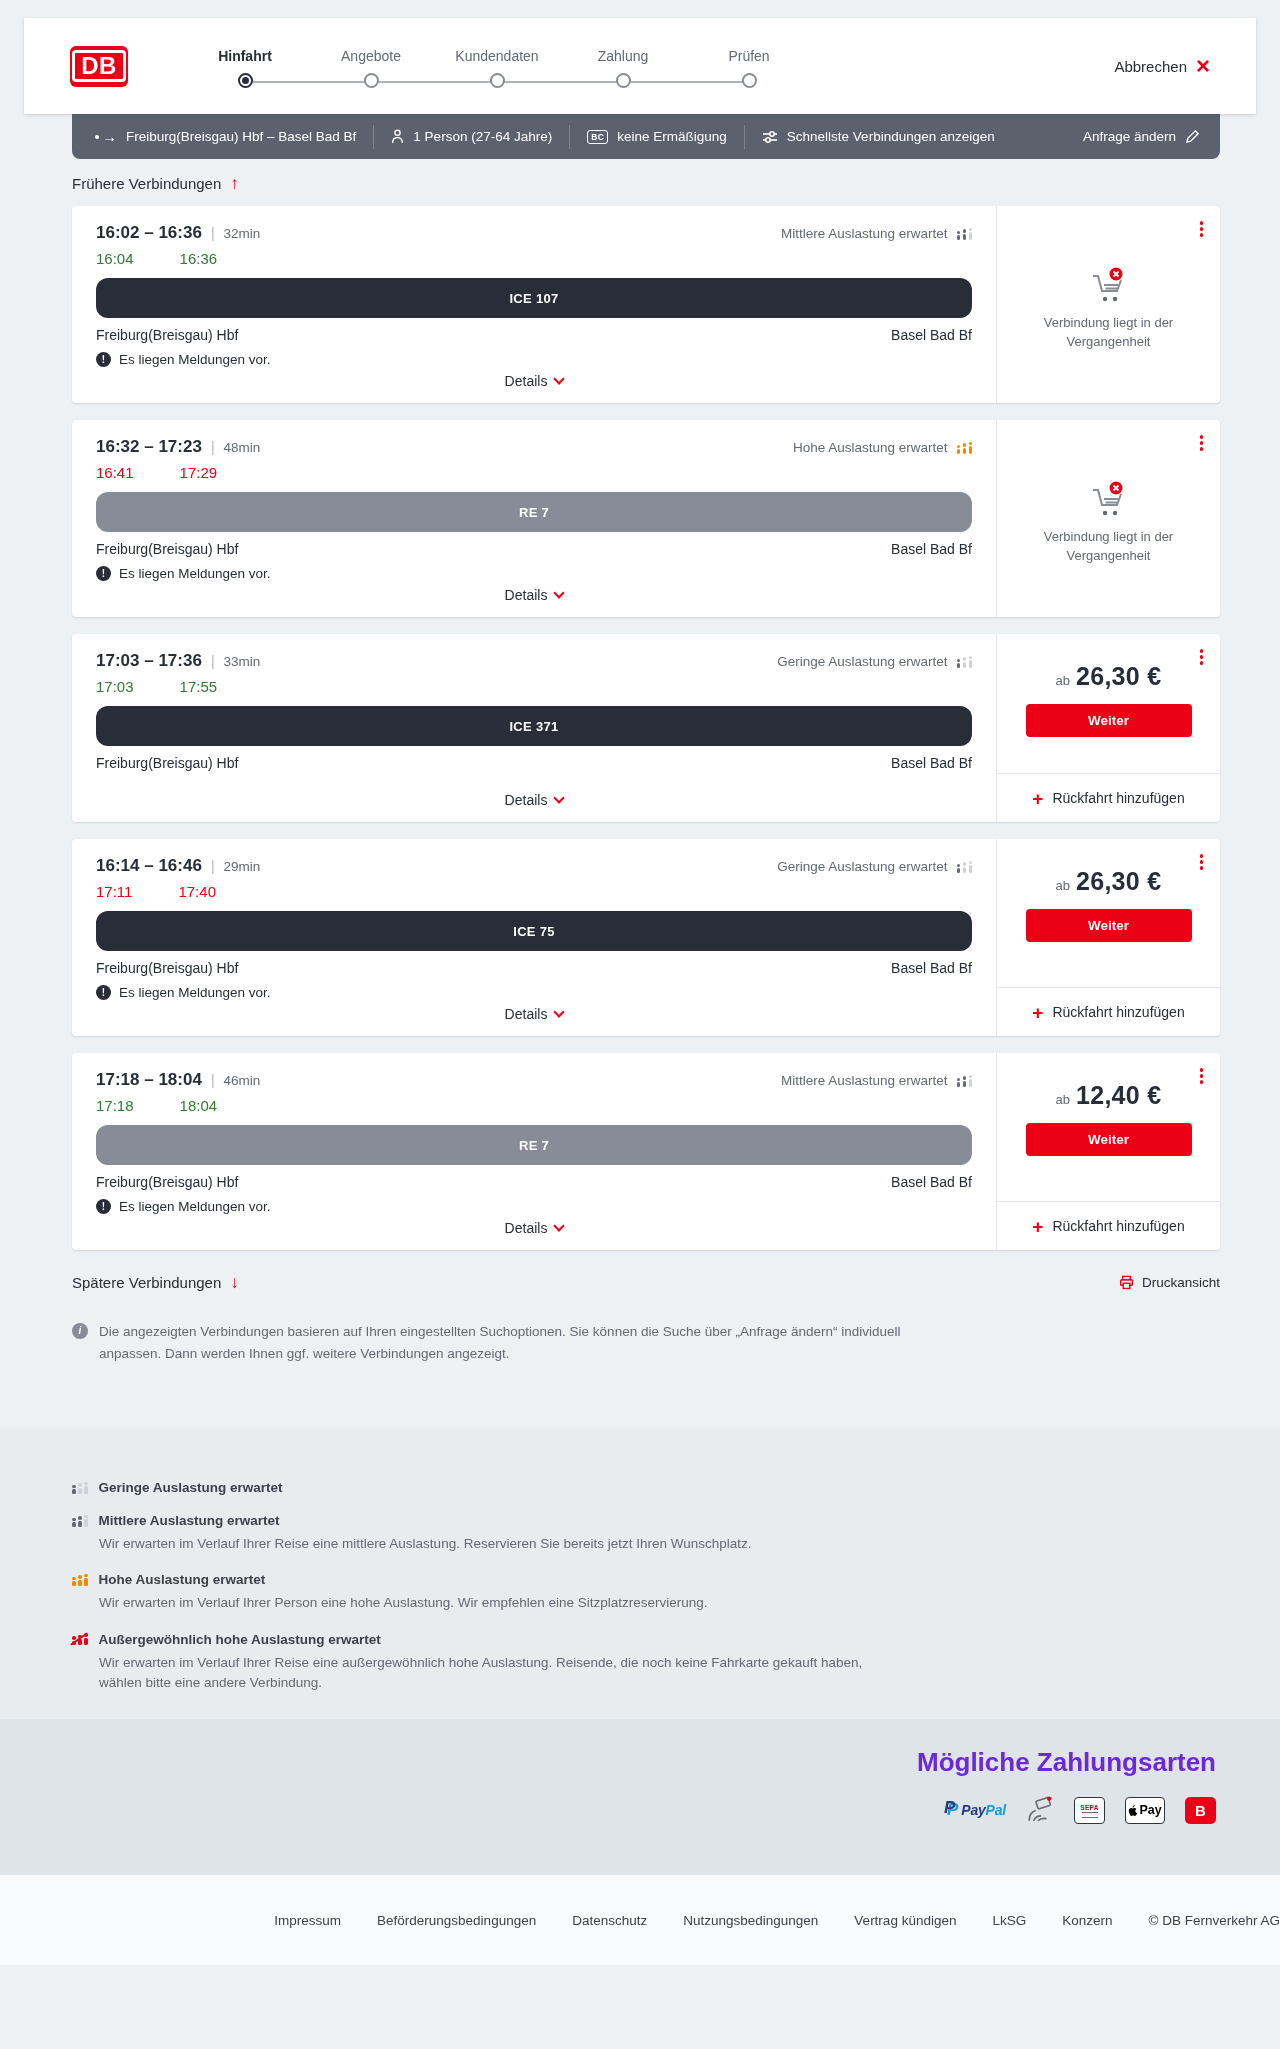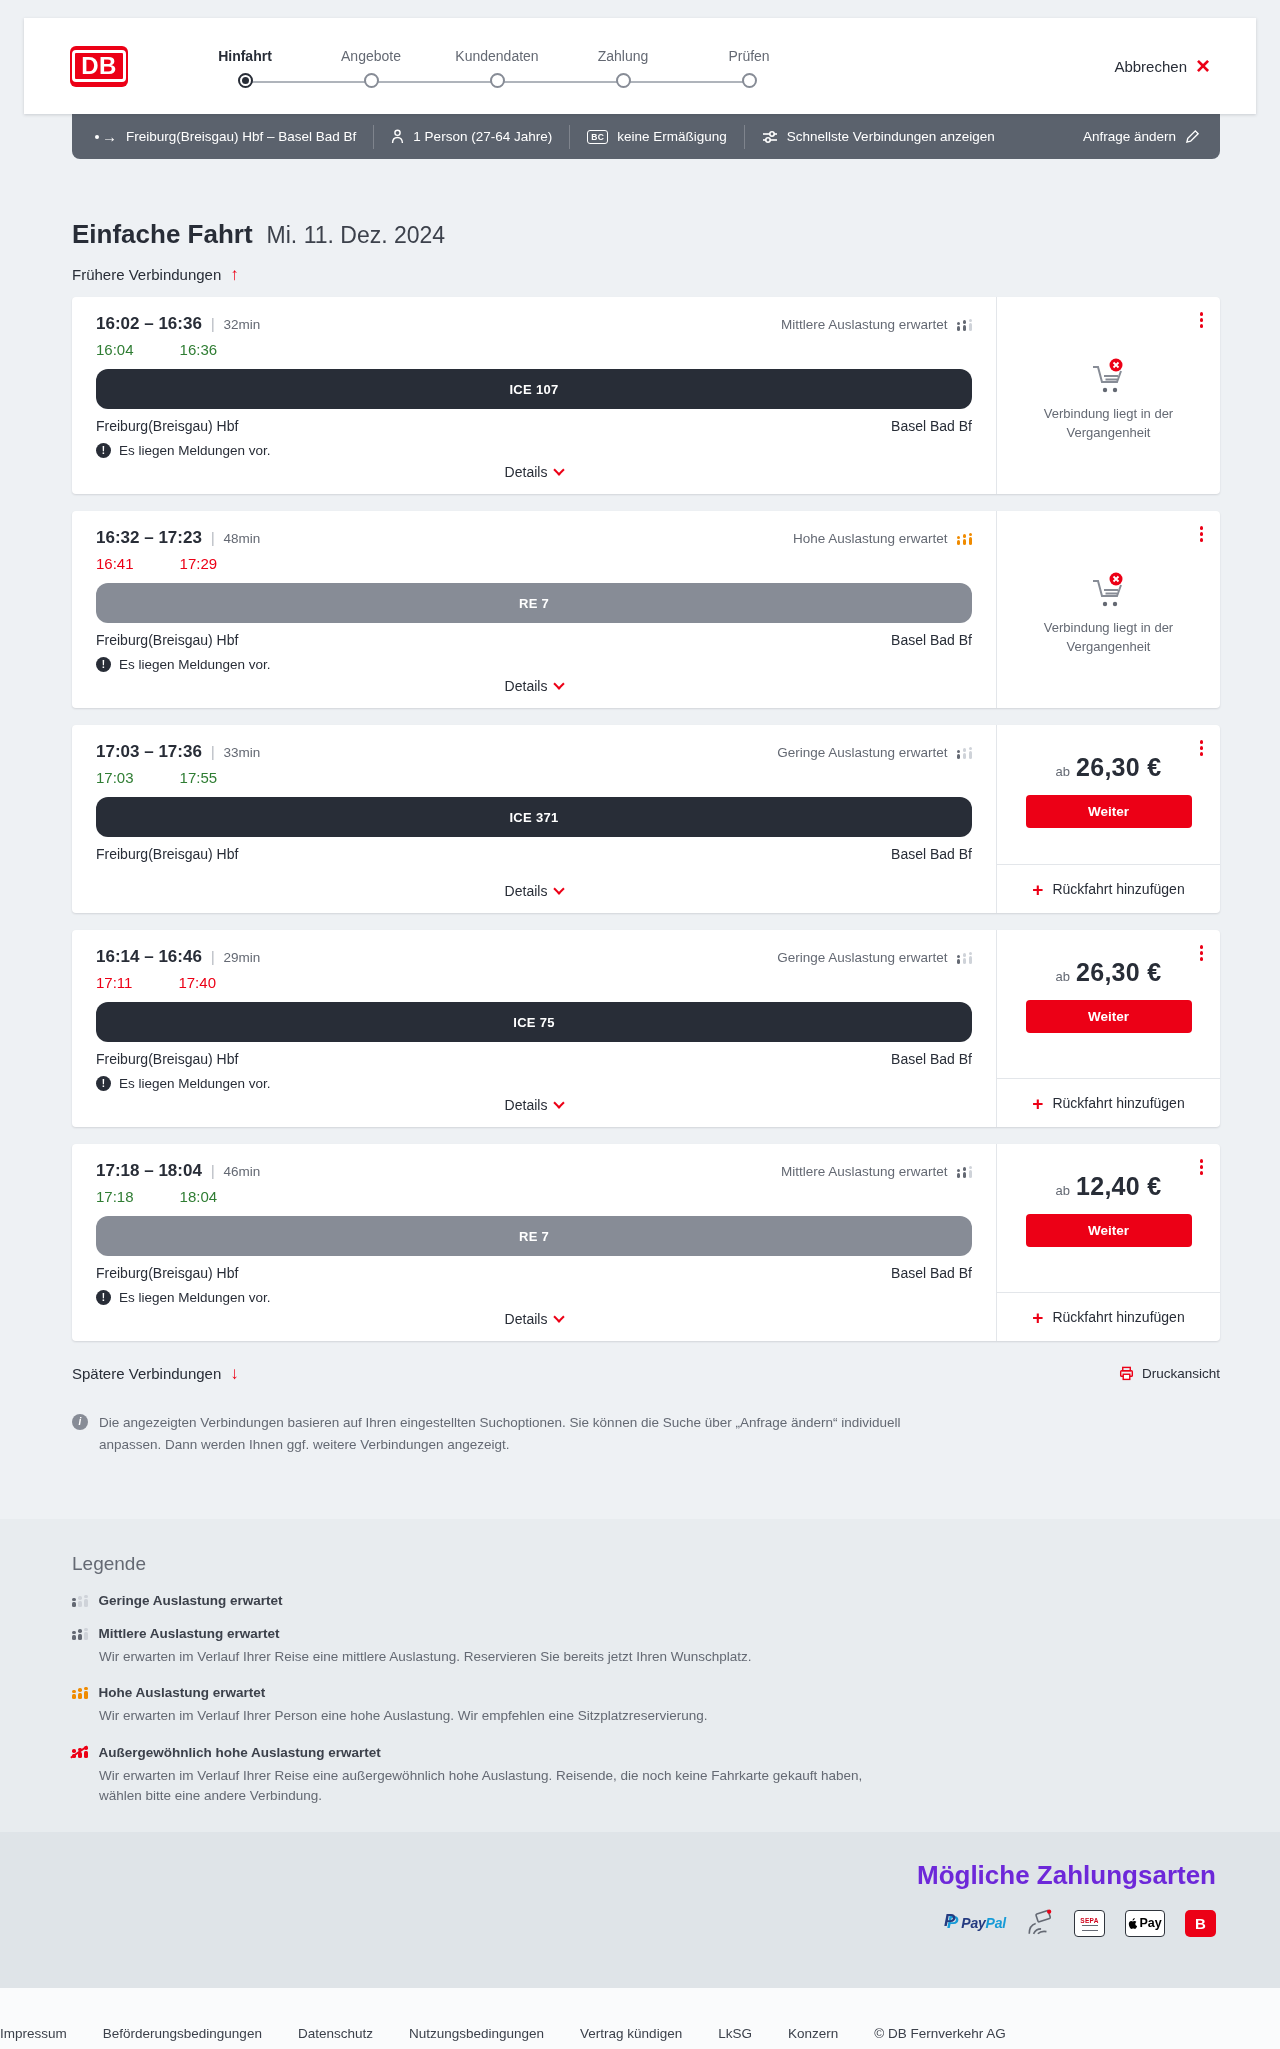--- a/index.html
+++ b/index.html
@@ -127,21 +127,21 @@
   .pp-word b { color:#179bd7; }
   .badge { background:#fff; border:1.5px solid #30353d; border-radius:4px; display:flex;
     align-items:center; justify-content:center; }
   .sepa-badge { width:31px; height:27px; flex-direction:column; padding-top:2px; gap:1px; }
   .sepa-word { font-size:6.5px; font-weight:800; color:#d0021b; letter-spacing:.3px; }
   .sepa-lines { width:16px; height:6px; border-top:1.5px solid #646973; border-bottom:1.5px solid #646973; }
   .ap-badge { width:40px; height:27px; gap:2px; font-weight:700; font-size:12.5px; color:#000; }
   .bb-badge { width:31px; height:27px; background:#ec0016; border-radius:5px; display:flex;
     align-items:center; justify-content:center; color:#fff; font-weight:800; font-size:15px; }
   
-  .footer { height:90px; background:#fafbfc; display:flex; align-items:center; justify-content:flex-start;
+  .footer { height:90px; background:#fafbfc; display:flex; align-items:center; justify-content:flex-end;
     gap:36px; font-size:13.5px; color:#3c414b; }
   .footer button { background:none; border:none; font-family:inherit; font-size:13.5px; color:#3c414b; cursor:pointer; }
 </style>
 </head>
 <body>
 
 <header class="topbar">
   <div class="db-logo">
       <span>DB</span>
     </div>
@@ -207,24 +207,20 @@
   </div>
   <button class="q-change">
     <span>Anfrage ändern</span>
     <svg width="15" height="15" viewBox="0 0 16 16">
       <path d="M2 14 l1-4 8-8 3 3-8 8z" fill="none" stroke="#fff" stroke-width="1.5"></path>
     </svg>
   </button>
 </div>
 
 <main class="main">
-  <div class="title-row">
-    <h1>Einfache Fahrt</h1>
-    <span class="date">Mi. 11. Dez. 2024</span>
-  </div>
 
   <div class="link-row">
     <button class="text-link">
       <span>Frühere Verbindungen</span>
       <span class="red-arrow">↑</span>
     </button>
   </div>
 
   <section class="cards">
 
@@ -521,21 +517,20 @@
     </button>
   </div>
 
   <div class="info-row">
     <span class="info-ic">i</span>
     <p>Die angezeigten Verbindungen basieren auf Ihren eingestellten Suchoptionen. Sie können die Suche über „Anfrage ändern“ individuell anpassen. Dann werden Ihnen ggf. weitere Verbindungen angezeigt.</p>
   </div>
 </main>
 
 <section class="legend-sec">
-  <h2 class="legend-title">Legende</h2>
 
   <div class="lg-item">
     <div class="lg-head">
       <span class="occ occ-low">
           <i></i>
           <i></i>
           <i></i>
         </span>
       <span class="lg-label">Geringe Auslastung erwartet</span>
     </div>

